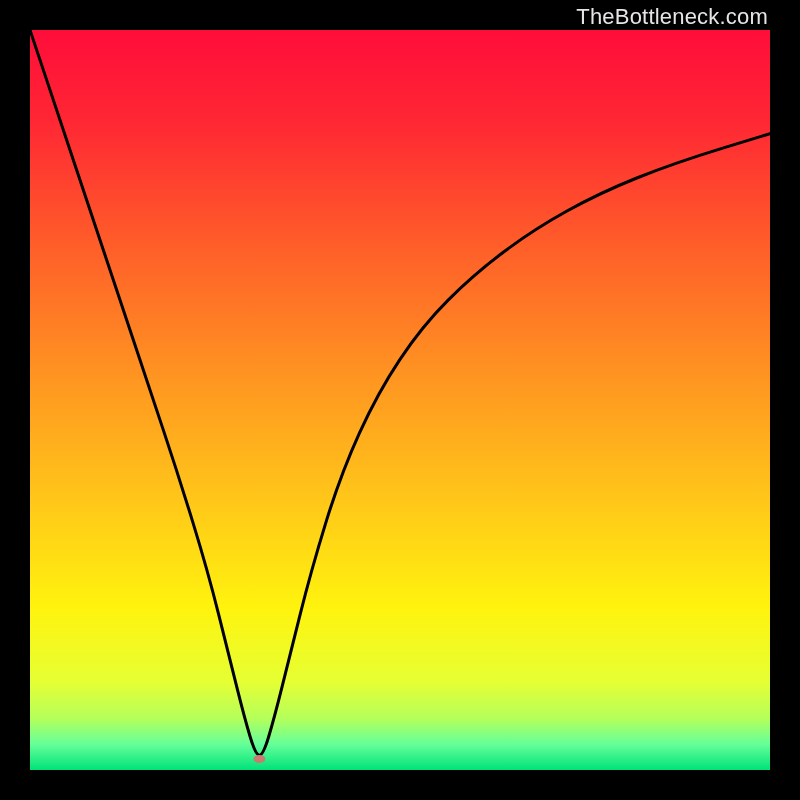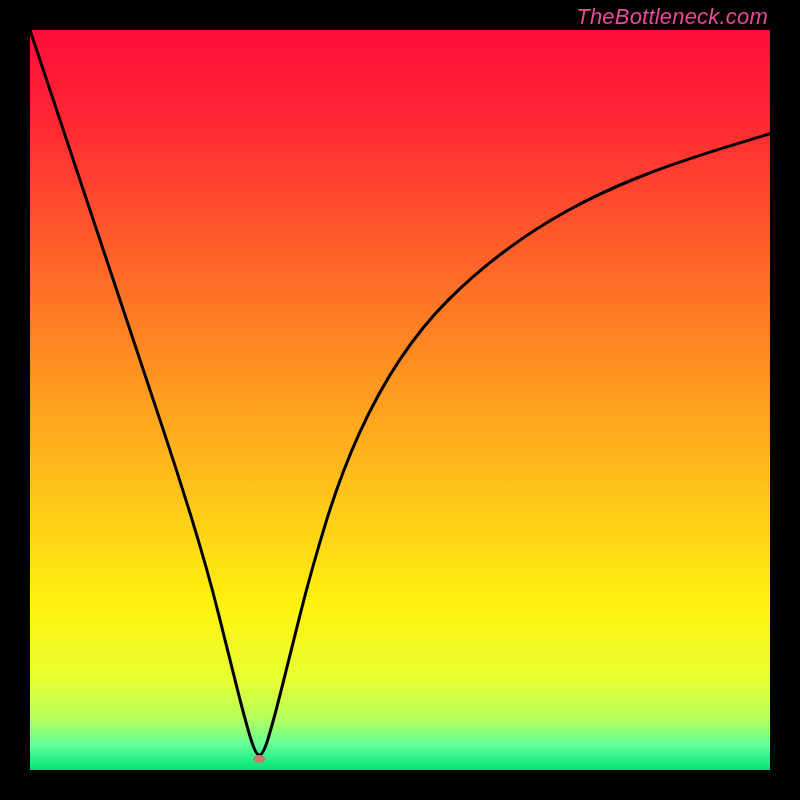--- a/index.html
+++ b/index.html
@@ -23,25 +23,24 @@
     position: absolute;
     left: 0;
     top: 0;
     width: 740px;
     height: 740px;
   }
   .watermark {
     position: absolute;
     top: 4px;
     right: 32px;
-    color: #ec4899;
+    color: #e5e5e5;
     font-size: 22px;
     font-weight: 500;
     letter-spacing: 0.2px;
-    font-style: italic;
   }
   svg { display: block; }
 </style>
 </head>
 <body>
 
 <div class="watermark">TheBottleneck.com</div>
 
 <div class="frame">
   <svg class="plot" viewBox="0 0 740 740" preserveAspectRatio="none">

